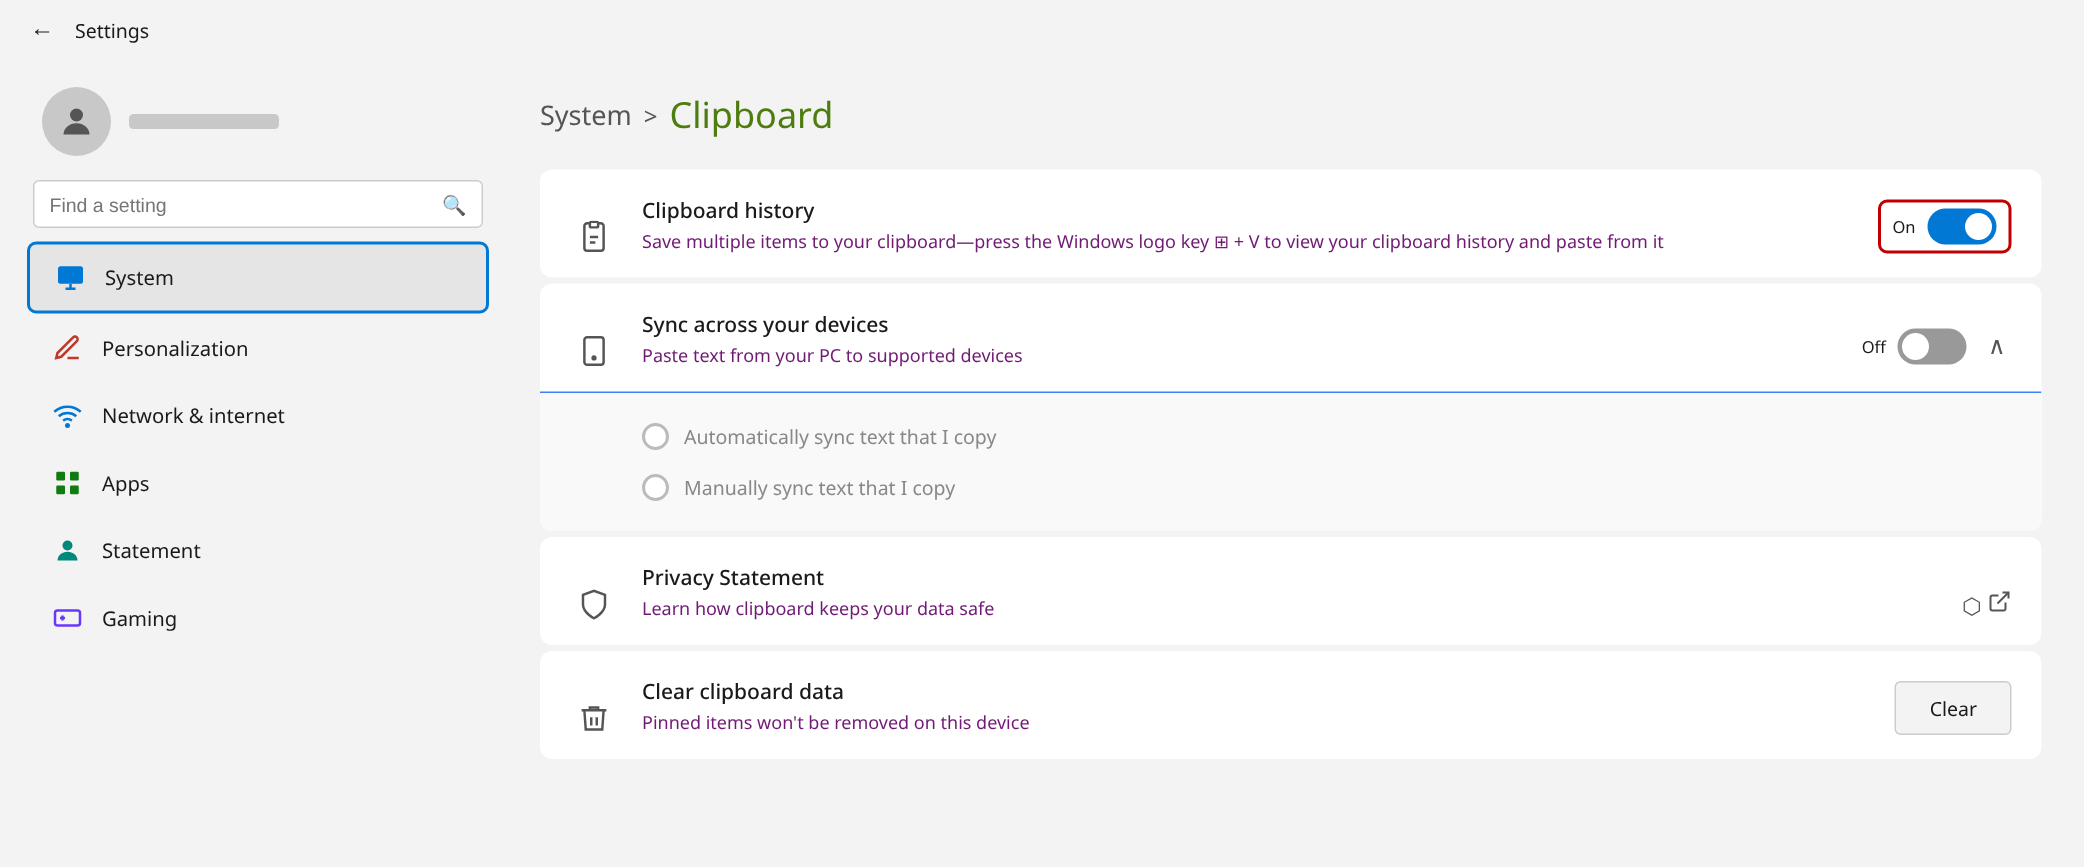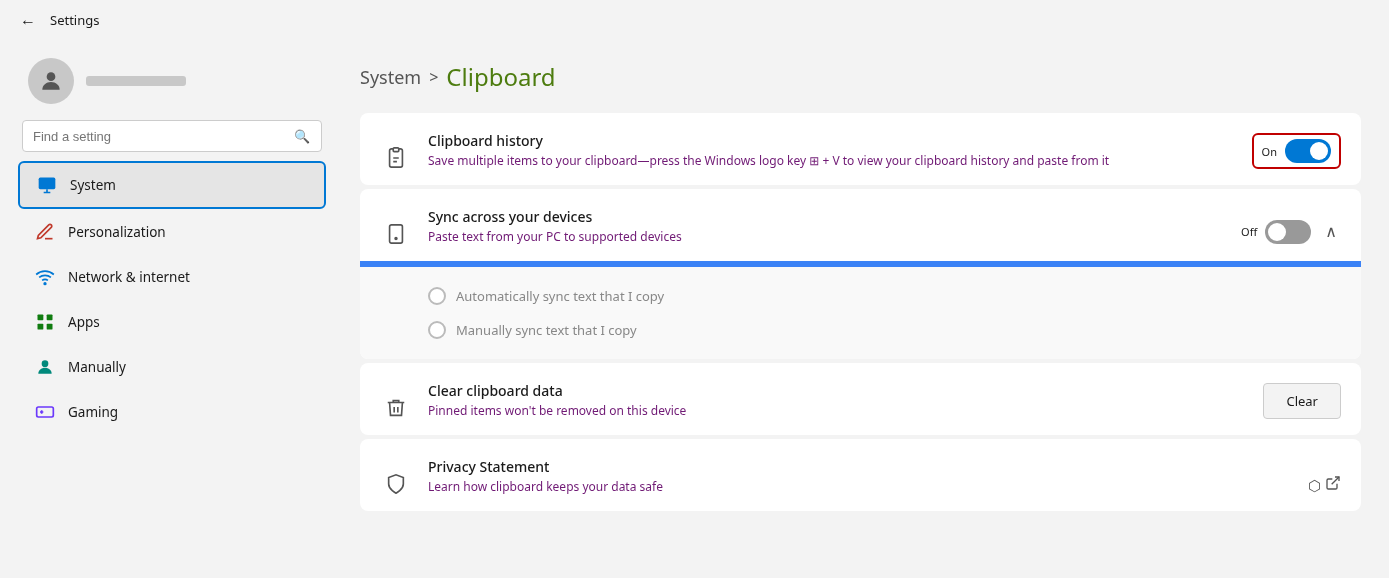--- a/index.html
+++ b/index.html
@@ -274,21 +274,21 @@
       cursor: pointer;
       font-size: 16px;
       color: #555;
       padding: 4px;
       border-radius: 4px;
     }
 
     
     .sub-options {
       background: #f9f9f9;
-      border-top: 6px solid #3b82f6;
+      border-top: 1px solid #3b82f6;
       padding: 12px 20px 12px 68px;
     }
     .radio-option {
       display: flex;
       align-items: center;
       gap: 10px;
       padding: 8px 0;
       color: #888;
     }
     .radio-btn {
@@ -399,21 +399,21 @@
         <span class="nav-label">Apps</span>
       </div>
 
       <div class="nav-item">
         <div class="nav-icon icon-accounts">
           <svg width="20" height="20" viewBox="0 0 24 24" fill="#00897b">
               <circle cx="12" cy="8" r="4"></circle>
               <path d="M4 20c0-4 3.6-7 8-7s8 3 8 7"></path>
             </svg>
         </div>
-        <span class="nav-label">Manually</span>
+        <span class="nav-label">Statement</span>
       </div>
 
 
       <div class="nav-item">
         <div class="nav-icon icon-gaming">
           <svg width="20" height="20" viewBox="0 0 24 24" fill="none" stroke="#6b38fb" stroke-width="2">
               <rect x="2" y="6" width="20" height="12" rx="2"></rect>
               <path d="M6 12h4M8 10v4M15 11h.01M17 13h.01"></path>
             </svg>
         </div>
@@ -487,52 +487,52 @@
           <div class="radio-btn"></div>
           <span class="radio-label">Manually sync text that I copy</span>
         </div>
       </div>
     </div>
 
     <div class="card">
       <div class="card-row">
         <div class="card-icon">
           <svg width="22" height="22" viewBox="0 0 24 24" fill="none" stroke="#555" stroke-width="1.8">
-              <polyline points="3 6 5 6 21 6"></polyline>
-              <path d="M19 6l-1 14H6L5 6"></path>
-              <path d="M10 11v6M14 11v6"></path>
-              <path d="M9 6V4h6v2"></path>
-            </svg>
-        </div>
-        <div class="card-text">
-          <div class="card-title">Clear clipboard data</div>
-          <div class="card-desc">Pinned items won't be removed on this device</div>
-        </div>
-        <div class="card-action">
-          <button class="clear-btn">Clear</button>
-        </div>
-      </div>
-    </div>
-
-    <div class="card">
-      <div class="card-row">
-        <div class="card-icon">
-          <svg width="22" height="22" viewBox="0 0 24 24" fill="none" stroke="#555" stroke-width="1.8">
               <path d="M12 22s8-4 8-10V5l-8-3-8 3v7c0 6 8 10 8 10z"></path>
             </svg>
         </div>
         <div class="card-text">
           <div class="card-title">Privacy Statement</div>
           <div class="card-desc">Learn how clipboard keeps your data safe</div>
         </div>
         <div class="card-action">
           <span class="ext-link-icon">⬡
             <svg width="16" height="16" viewBox="0 0 24 24" fill="none" stroke="#555" stroke-width="2">
                 <path d="M18 13v6a2 2 0 0 1-2 2H5a2 2 0 0 1-2-2V8a2 2 0 0 1 2-2h6"></path>
                 <polyline points="15 3 21 3 21 9"></polyline>
                 <line x1="10" y1="14" x2="21" y2="3"></line>
               </svg>
           </span>
         </div>
       </div>
     </div>
+
+    <div class="card">
+      <div class="card-row">
+        <div class="card-icon">
+          <svg width="22" height="22" viewBox="0 0 24 24" fill="none" stroke="#555" stroke-width="1.8">
+              <polyline points="3 6 5 6 21 6"></polyline>
+              <path d="M19 6l-1 14H6L5 6"></path>
+              <path d="M10 11v6M14 11v6"></path>
+              <path d="M9 6V4h6v2"></path>
+            </svg>
+        </div>
+        <div class="card-text">
+          <div class="card-title">Clear clipboard data</div>
+          <div class="card-desc">Pinned items won't be removed on this device</div>
+        </div>
+        <div class="card-action">
+          <button class="clear-btn">Clear</button>
+        </div>
+      </div>
+    </div>
   </div>
 </div>
 
 </body></html>

